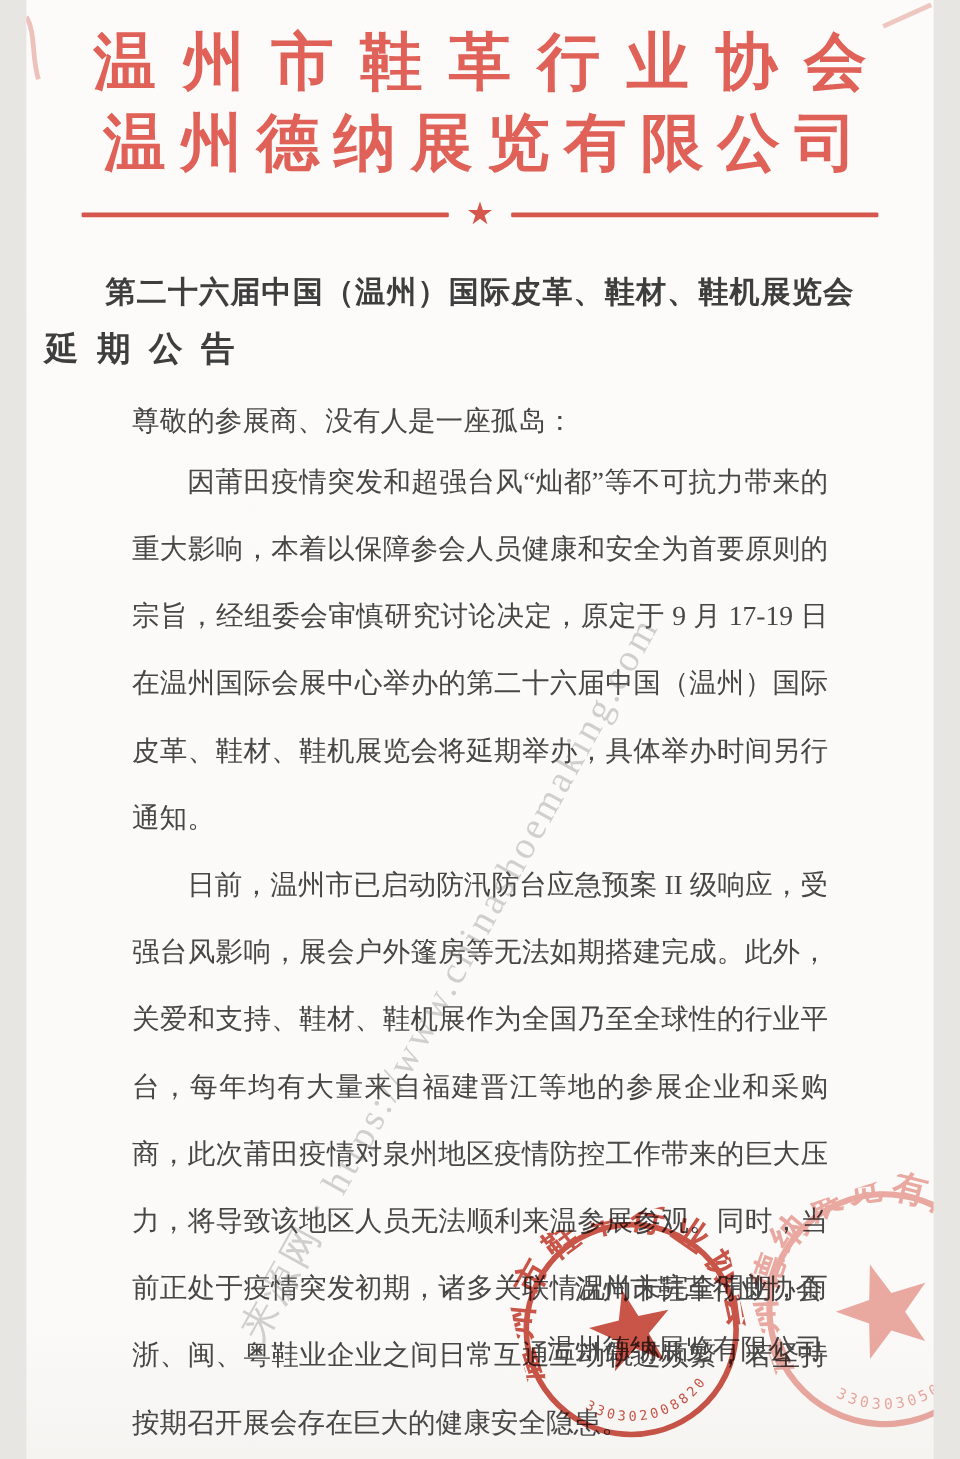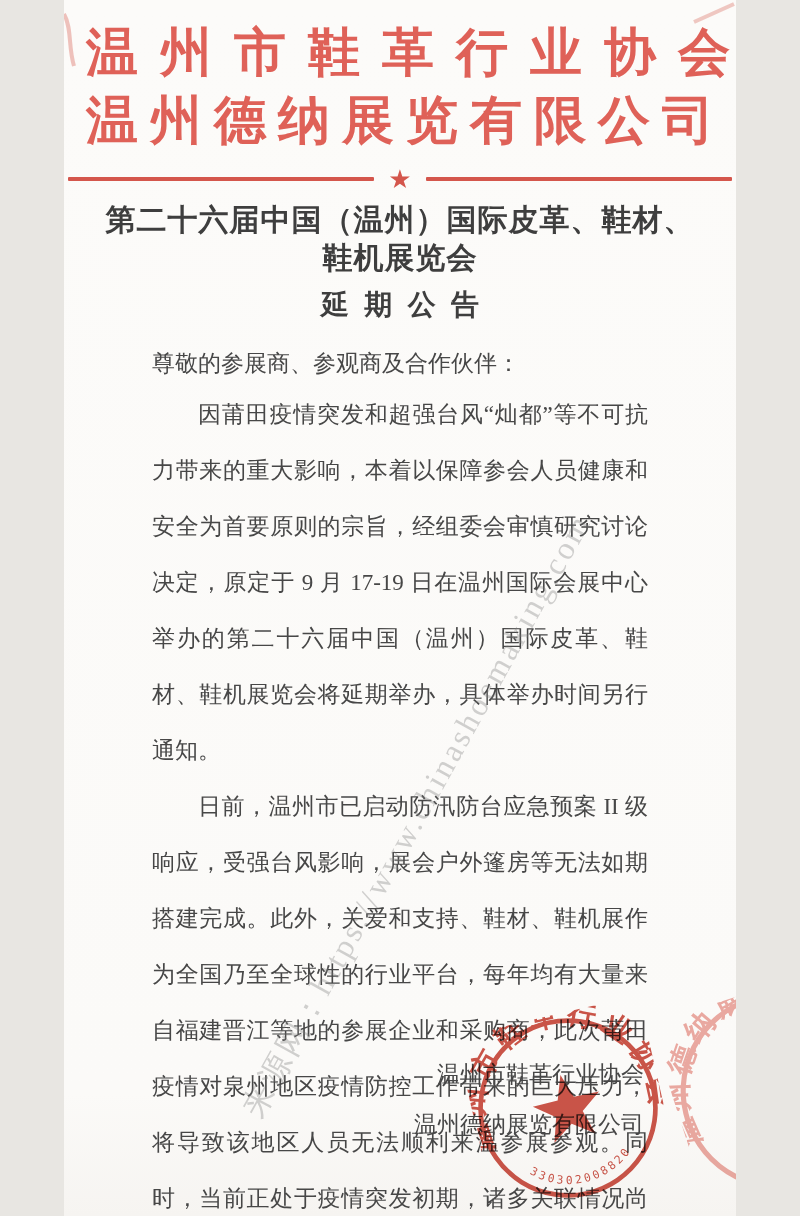--- a/index.html
+++ b/index.html
@@ -1,18 +1,18 @@
 <!DOCTYPE html>
 <html><head>
 <meta charset="utf-8">
 <style>
   html,body{margin:0;padding:0;background:#e8e6e2;}
   .page{
     position:relative;
-    width:672px;height:1216px;
+    width:756px;height:1216px;
     margin:0 auto;
     background:linear-gradient(180deg,#fcfbf9 0%,#fbfaf8 90%,#f6f4f1 100%);
     overflow:hidden;
     font-family:"Liberation Serif","DejaVu Serif",serif;
     color:#454545;
   }
   
   .letterhead{padding-top:20px;text-align:center;}
   .lh-line{
     color:#df6158;
@@ -28,27 +28,27 @@
     height:26px;
   }
   .rule .bar{width:306px;height:4px;background:#d4564c;border-radius:1px;}
   .rule .star{
     color:#d4564c;font-size:26px;line-height:26px;
     margin:0 14px;
     font-family:"DejaVu Sans",sans-serif;
   }
   
   .doc-title1{
-    margin:9px 40px 0 40px;
+    margin:34px 40px 0 40px;
     text-align:center;
-    font-size:30px;font-weight:bold;color:#3e3e3e;
+    font-size:25px;font-weight:bold;color:#3e3e3e;
     line-height:38px;letter-spacing:1px;
   }
   .doc-title2{
-    margin-top:8px;text-align:center;
+    margin-top:8px;
     font-size:28px;font-weight:bold;color:#3e3e3e;
     line-height:40px;letter-spacing:0.55em;text-indent:0.55em;
   }
   
   .body-text{margin:22px 88px 0 88px;}
   .salutation{font-size:23px;line-height:34px;color:#474747;}
   .body-text p{
     margin:0;padding:0;
     font-size:23px;line-height:56px;
     text-align:justify;text-indent:2em;
@@ -105,21 +105,21 @@
       <span class="bar"></span>
       <span class="star">★</span>
       <span class="bar"></span>
     </div>
   </div>
 
   <div class="doc-title1">第二十六届中国（温州）国际皮革、鞋材、鞋机展览会</div>
   <div class="doc-title2">延期公告</div>
 
   <div class="body-text">
-    <div class="salutation">尊敬的参展商、参观商及合作伙伴：</div>
+    <div class="salutation">尊敬的参展商、没有人是一座孤岛：</div>
     <p class="first">因莆田疫情突发和超强台风“灿都”等不可抗力带来的重大影响，本着以保障参会人员健康和安全为首要原则的宗旨，经组委会审慎研究讨论决定，原定于 9 月 17-19 日在温州国际会展中心举办的第二十六届中国（温州）国际皮革、鞋材、鞋机展览会将延期举办，具体举办时间另行通知。</p>
     <p>日前，温州市已启动防汛防台应急预案 II 级响应，受强台风影响，展会户外篷房等无法如期搭建完成。此外，关爱和支持、鞋材、鞋机展作为全国乃至全球性的行业平台，每年均有大量来自福建晋江等地的参展企业和采购商，此次莆田疫情对泉州地区疫情防控工作带来的巨大压力，将导致该地区人员无法顺利来温参展参观。同时，当前正处于疫情突发初期，诸多关联情况尚未完全明朗，而浙、闽、粤鞋业企业之间日常互通互动轨迹频繁，若坚持按期召开展会存在巨大的健康安全隐患。</p>
     <p>生命至上，安全第一。因此，组委会在综合研判当前形势后，无奈作出再次延期的决定，因延期导致的相关问题，我们将安排人员积极对接协调处理，衷心感谢您的理解、关爱和支持！</p>
     <p>天灾面前，没有人是一座孤岛，但人类终将赢得最后的胜利。</p>
 
   </div>
 
   <div class="signature">
     <div class="sig-line">温州市鞋革行业协会</div>
     <div class="sig-line">温州德纳展览有限公司</div>

